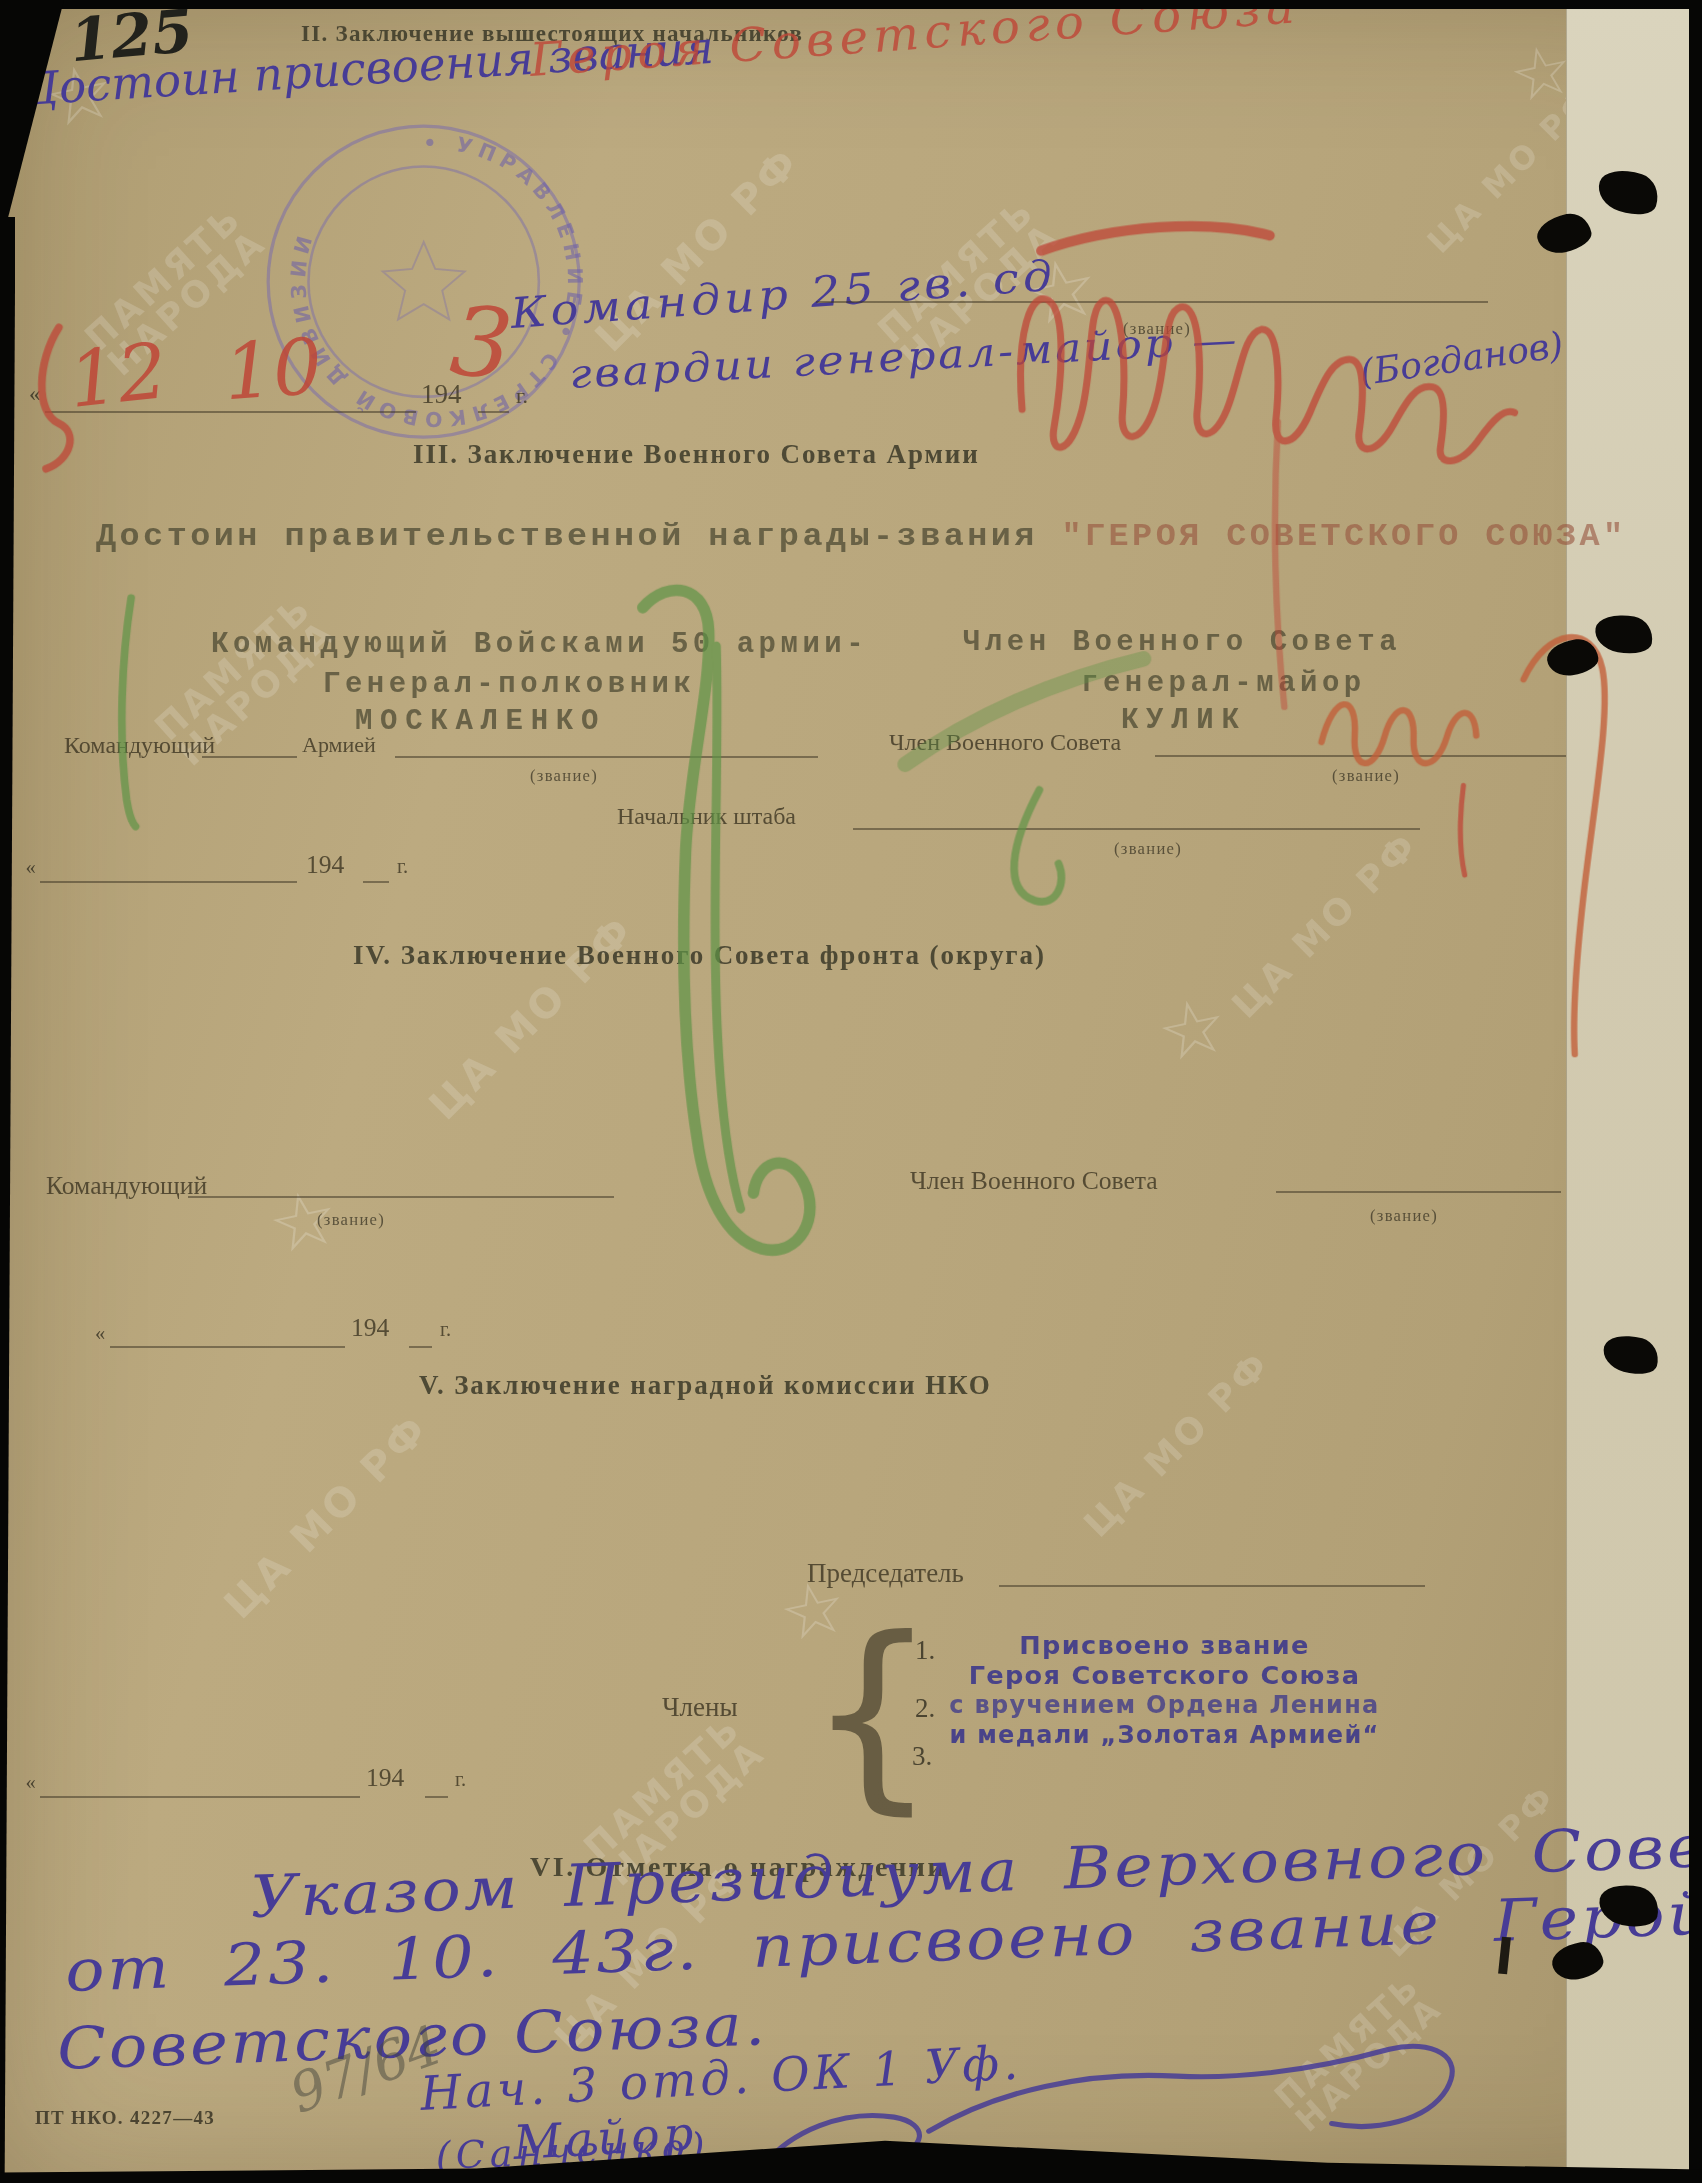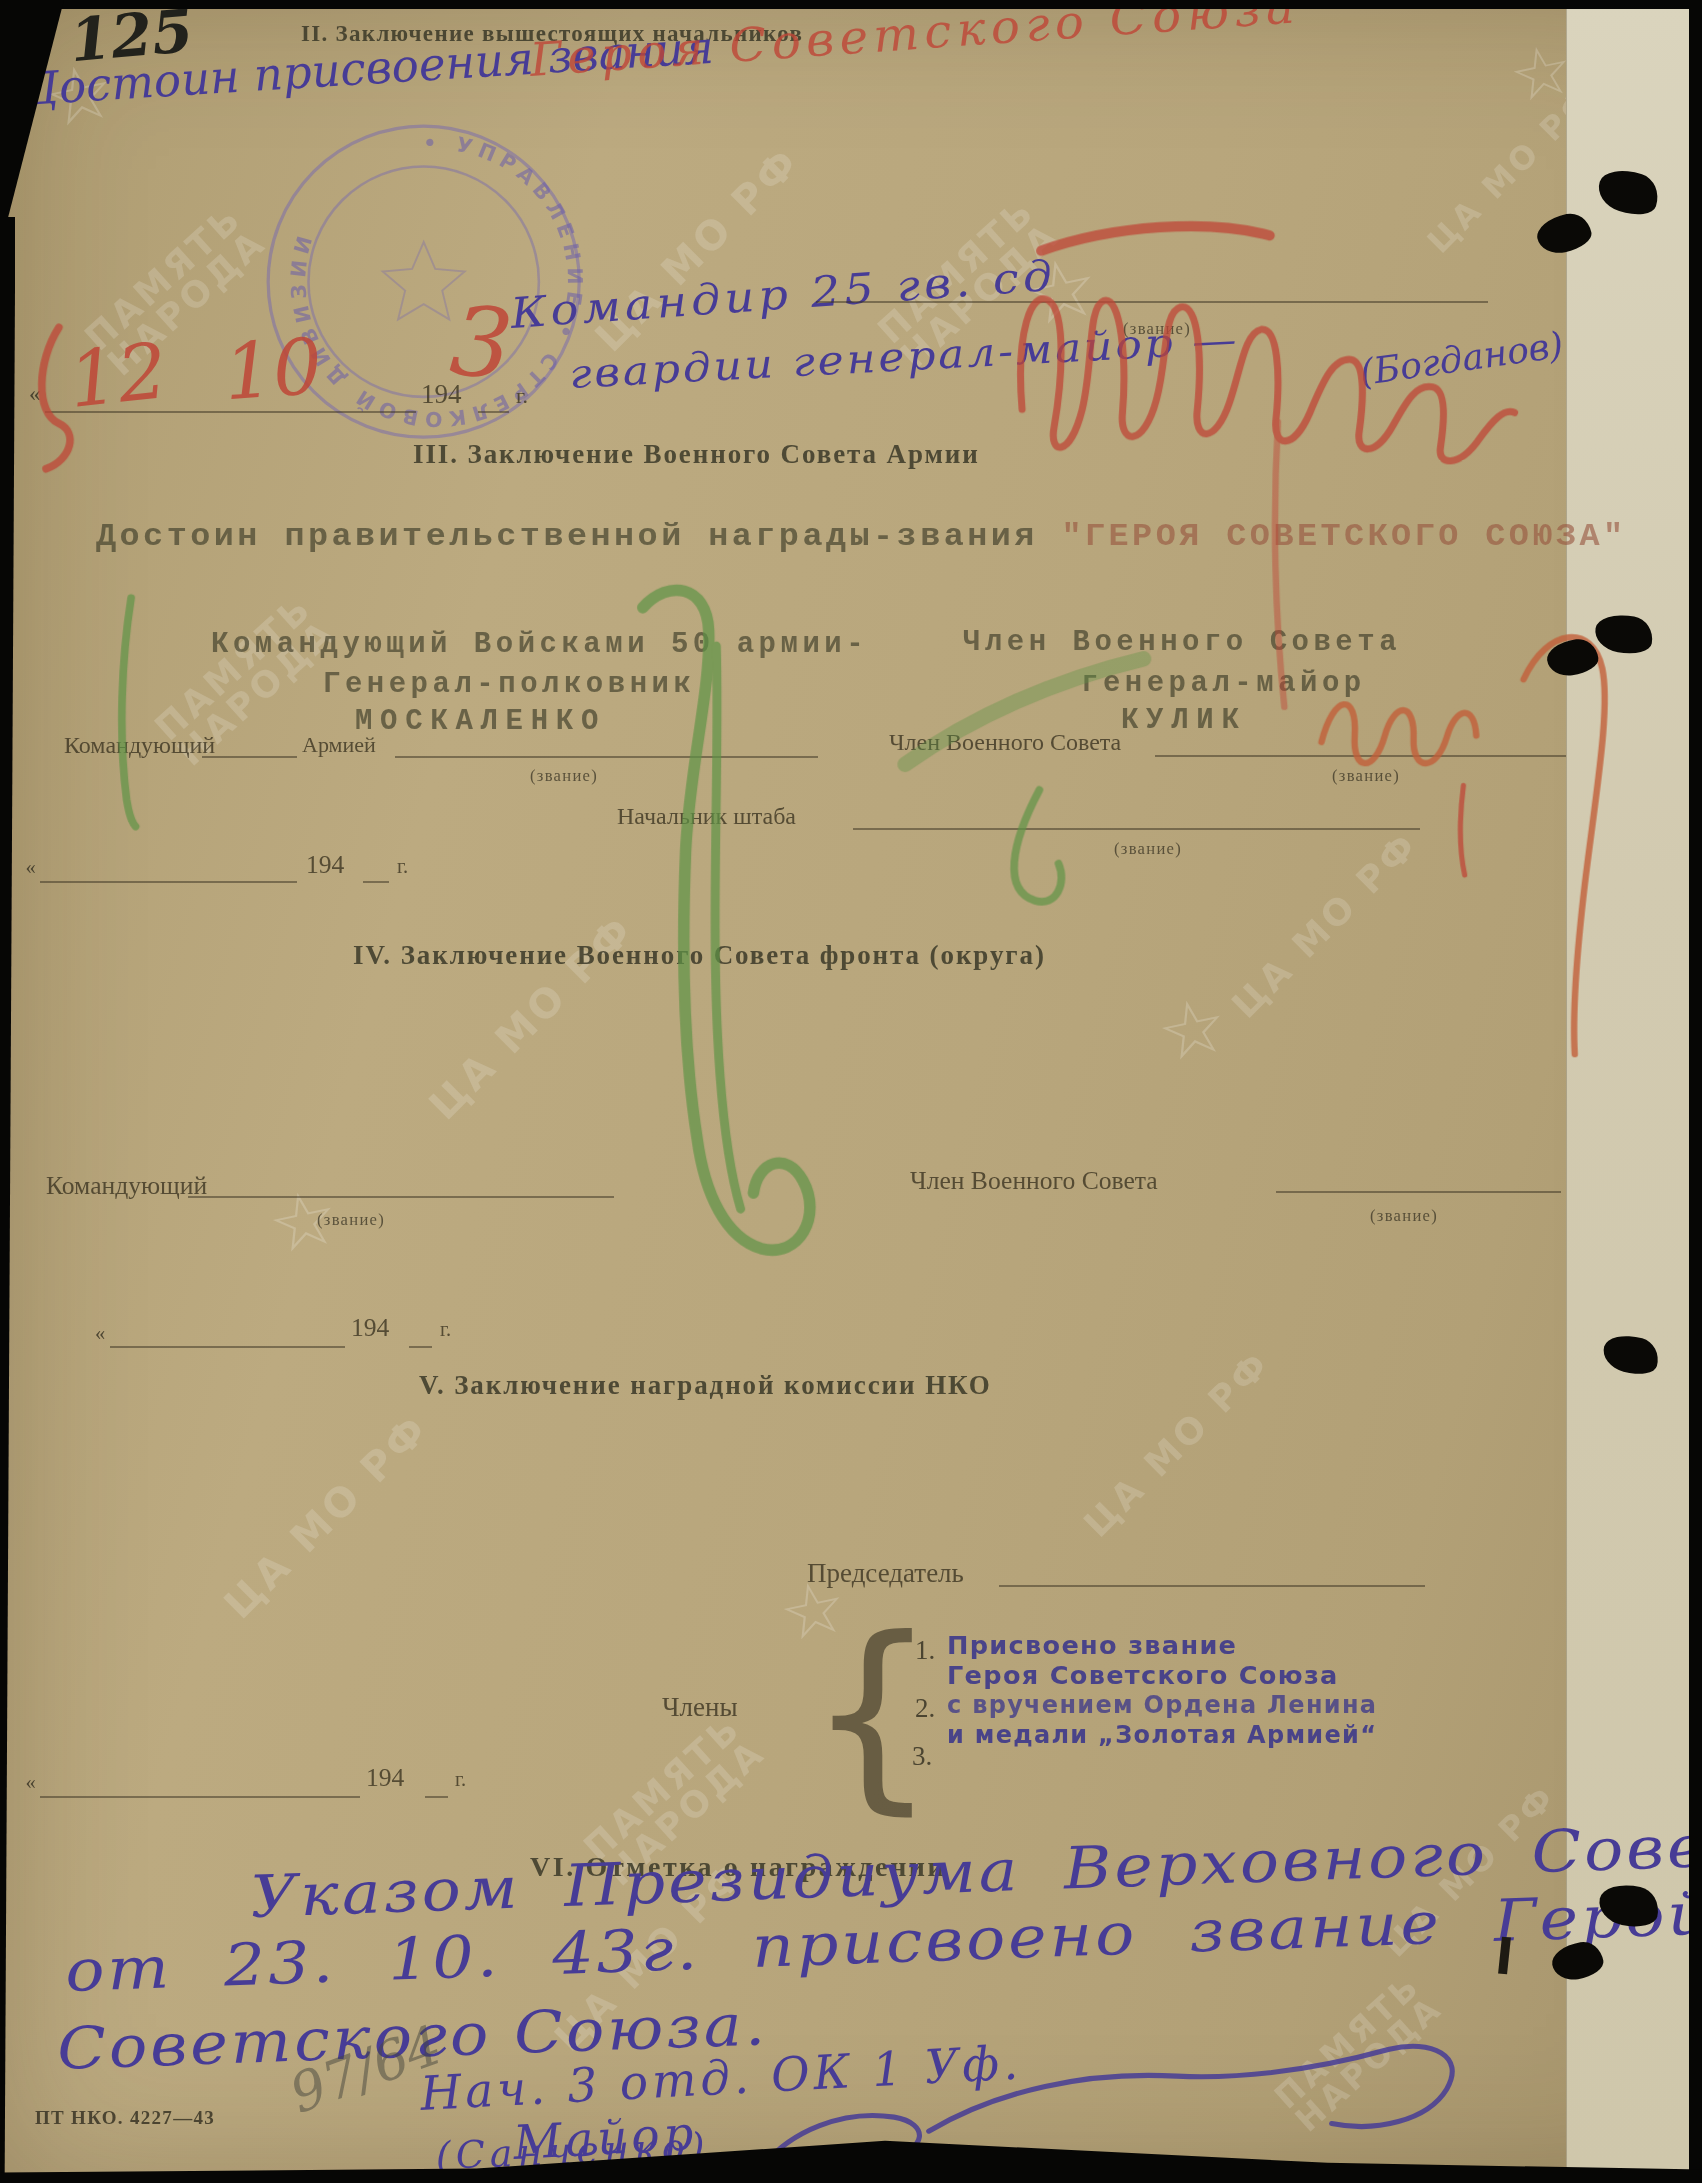--- a/index.html
+++ b/index.html
@@ -21,21 +21,21 @@
   .purple{color:#473c96;}
   .red{color:#bf4637;}
   .rule{position:absolute;background:rgba(55,48,32,.5);height:1.9px;z-index:2;}
   .zv{font-size:16.6px;letter-spacing:1.3px;color:rgba(58,52,36,.75);}
   .wm{position:absolute;z-index:1;color:rgba(255,255,255,.17);font-family:"DejaVu Sans","Liberation Sans",sans-serif;
       font-weight:bold;letter-spacing:3.8px;white-space:pre;line-height:.95;transform:rotate(-45deg);}
   .wmstar{position:absolute;z-index:1;color:rgba(255,255,255,.20);transform:rotate(-12deg);}
   .hole{position:absolute;background:#0a0906;z-index:4;
         border-radius:62% 38% 55% 45% / 48% 62% 38% 52%;}
   .blk{position:absolute;background:#060605;z-index:5;}
-  .stamp2{position:absolute;left:947px;top:1630px;width:435px;z-index:2;
+  .stamp2{position:absolute;left:947px;top:1630px;width:435px;text-align:center;z-index:2;
           color:rgba(54,51,140,.85);font-family:"DejaVu Sans","Liberation Sans",sans-serif;
           font-weight:bold;letter-spacing:1.3px;}
   .stamp2 div{line-height:30px;}
   svg.marks{position:absolute;left:0;top:0;z-index:3;}
   svg.seal{position:absolute;left:256px;top:114px;z-index:2;}
   .brace{font-family:"DejaVu Sans",sans-serif;font-weight:400;color:rgba(55,48,32,.62);}
   .tick{position:absolute;width:9px;height:37px;background:#1d1a12;z-index:2;transform:rotate(6deg);}
 </style>
 </head>
 <body>

